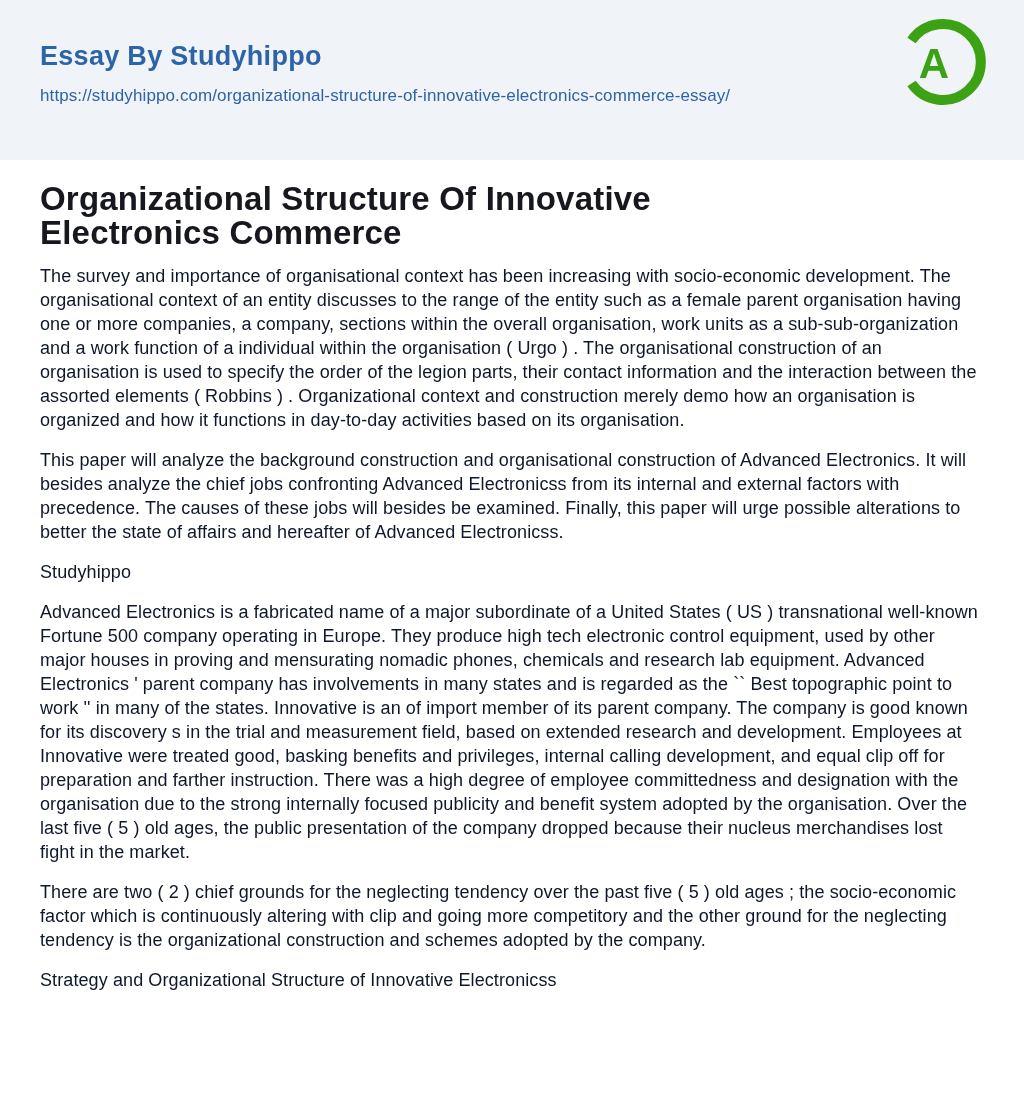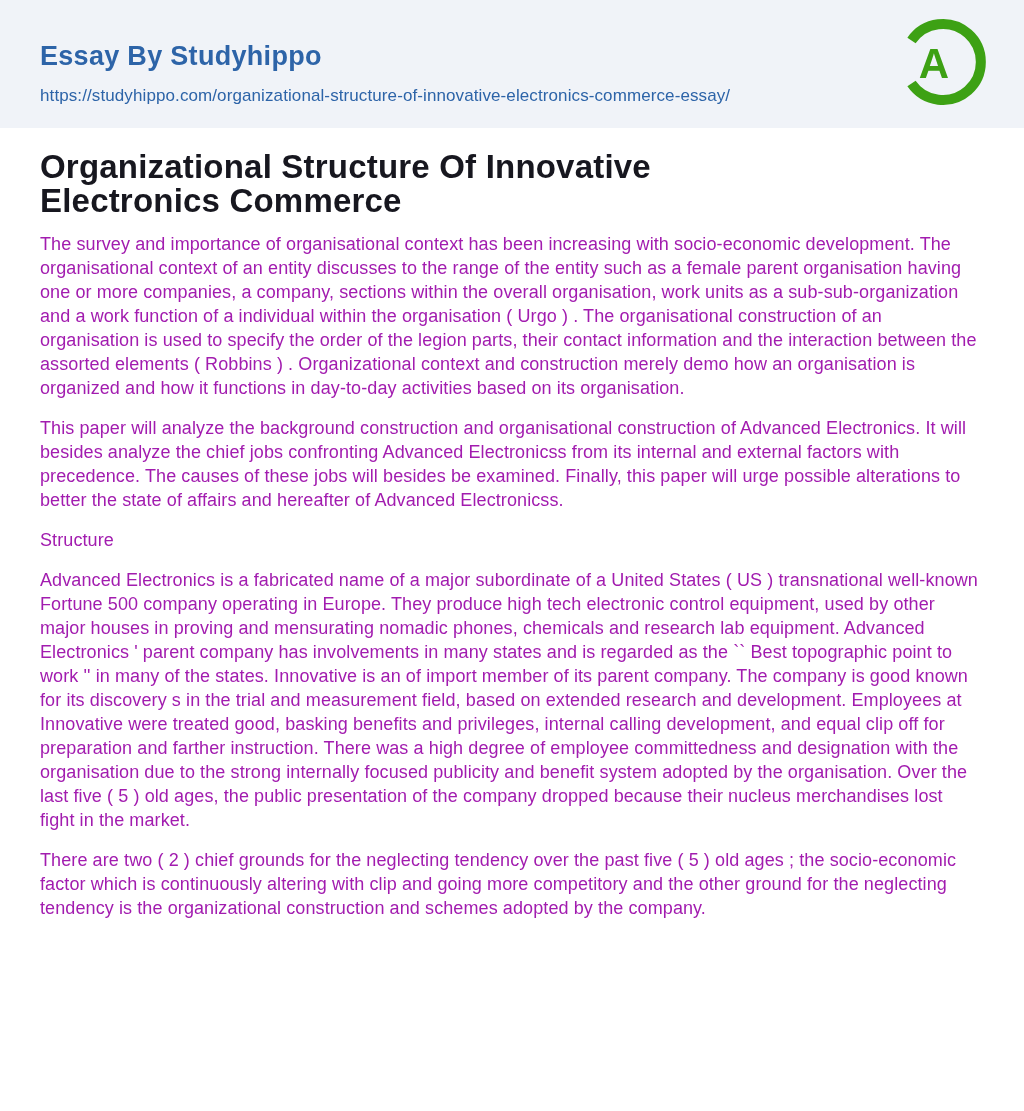--- a/index.html
+++ b/index.html
@@ -11,21 +11,21 @@
     width: 1024px;
     height: 1111px;
     font-family: "Liberation Sans", "DejaVu Sans", sans-serif;
     overflow: hidden;
     position: relative;
   }
 
   
   .page-header {
     background: #f0f3f8;
-    height: 128px;
+    height: 160px;
     width: 100%;
     position: relative;
     box-sizing: border-box;
     padding: 0 56px;
   }
   .site-title {
     position: absolute;
     left: 40px;
     top: 41px;
     font-size: 27px;
@@ -62,21 +62,21 @@
     line-height: 34px;
     font-weight: bold;
     color: #17171f;
     letter-spacing: 0.2px;
     margin: 0 0 14px 0;
     max-width: 800px;
   }
   .essay-paragraph {
     font-size: 18px;
     line-height: 24px;
-    color: #a21caf;
+    color: #0f172a;
     letter-spacing: 0.1px;
     margin: 0 4px 16px 0;
     max-width: 944px;
   }
 </style>
 </head>
 <body>
 
 <header class="page-header">
   <h1 class="site-title">Essay By Studyhippo</h1>
@@ -86,16 +86,17 @@
       <path d="M 17.5 26.5 A 38 38 0 1 1 17.5 69.5" fill="none" stroke="#3da114" stroke-width="10" stroke-linecap="butt"></path>
       <text x="40" y="64" text-anchor="middle" font-family="Liberation Sans, DejaVu Sans, sans-serif" font-size="42" font-weight="bold" fill="#3da114">A</text>
     </svg>
   </div>
 </header>
 
 <main class="article">
   <h2 class="essay-title">Organizational Structure Of Innovative Electronics Commerce</h2>
   <p class="essay-paragraph">The survey and importance of organisational context has been increasing with socio-economic development. The organisational context of an entity discusses to the range of the entity such as a female parent organisation having one or more companies, a company, sections within the overall organisation, work units as a sub-sub-organization and a work function of a individual within the organisation ( Urgo ) . The organisational construction of an organisation is used to specify the order of the legion parts, their contact information and the interaction between the assorted elements ( Robbins ) . Organizational context and construction merely demo how an organisation is organized and how it functions in day-to-day activities based on its organisation.</p>
   <p class="essay-paragraph">This paper will analyze the background construction and organisational construction of Advanced Electronics. It will besides analyze the chief jobs confronting Advanced Electronicss from its internal and external factors with precedence. The causes of these jobs will besides be examined. Finally, this paper will urge possible alterations to better the state of affairs and hereafter of Advanced Electronicss.</p>
-  <p class="essay-paragraph">Structure</p>
+  <p class="essay-paragraph">Studyhippo</p>
   <p class="essay-paragraph">Advanced Electronics is a fabricated name of a major subordinate of a United States ( US ) transnational well-known Fortune 500 company operating in Europe. They produce high tech electronic control equipment, used by other major houses in proving and mensurating nomadic phones, chemicals and research lab equipment. Advanced Electronics ' parent company has involvements in many states and is regarded as the `` Best topographic point to work '' in many of the states. Innovative is an of import member of its parent company. The company is good known for its discovery s in the trial and measurement field, based on extended research and development. Employees at Innovative were treated good, basking benefits and privileges, internal calling development, and equal clip off for preparation and farther instruction. There was a high degree of employee committedness and designation with the organisation due to the strong internally focused publicity and benefit system adopted by the organisation. Over the last five ( 5 ) old ages, the public presentation of the company dropped because their nucleus merchandises lost fight in the market.</p>
   <p class="essay-paragraph">There are two ( 2 ) chief grounds for the neglecting tendency over the past five ( 5 ) old ages ; the socio-economic factor which is continuously altering with clip and going more competitory and the other ground for the neglecting tendency is the organizational construction and schemes adopted by the company.</p>
+  <p class="essay-paragraph">Strategy and Organizational Structure of Innovative Electronicss</p>
 </main>
 
 </body></html>

